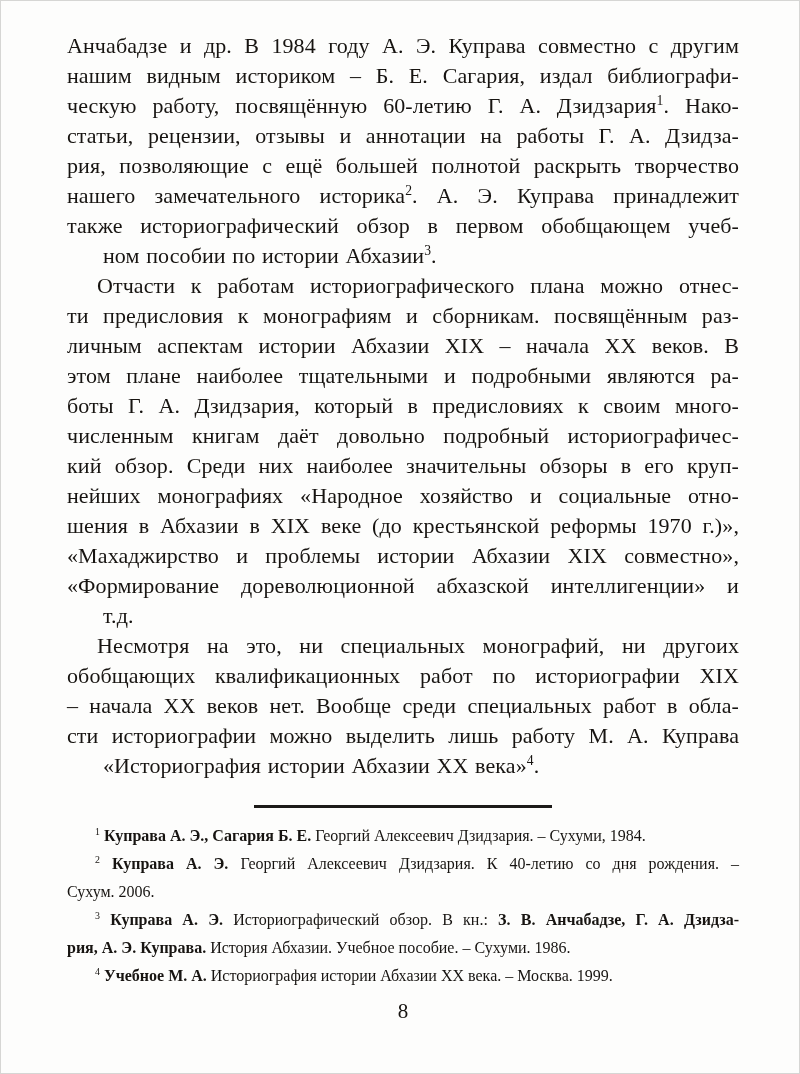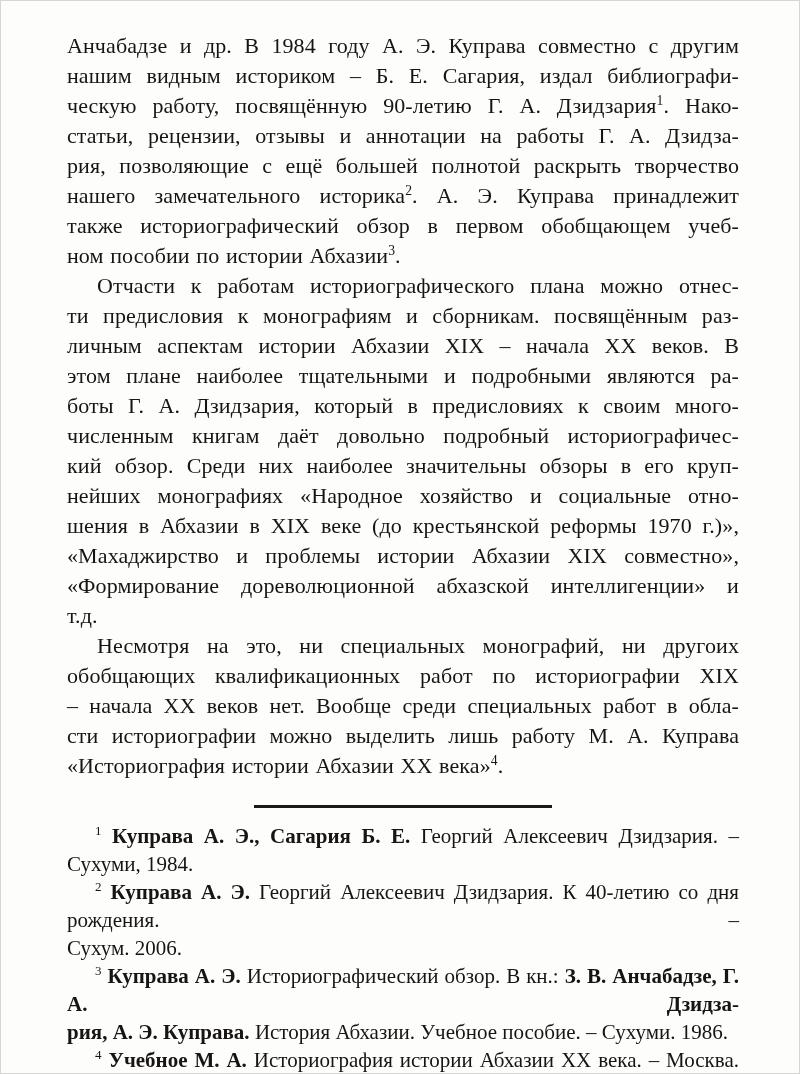--- a/index.html
+++ b/index.html
@@ -27,34 +27,35 @@
   .body-line {
     font-size: 22px;
     line-height: 30px;
     text-align: justify;
     text-align-last: justify;
     letter-spacing: 0.1px;
     word-spacing: 1px;
   }
   .body-line.last {
     text-align-last: left;
+    margin-left: 36px;
   }
   .para.indented .body-line:first-child {
     text-indent: 30px;
   }
   .fn-separator {
     margin-top: 24px;
     margin-bottom: 14px;
     width: 298px;
     height: 0;
     border: 0;
     border-top: 3px solid #1c1a18;
   }
   .fn-line {
-    font-size: 21px;
+    font-size: 16px;
     line-height: 28px;
     text-align: justify;
     text-align-last: justify;
   }
   .fn-line.last {
     text-align-last: left;
   }
   .para.indented .fn-line:first-child {
     text-indent: 28px;
   }
@@ -76,21 +77,21 @@
 </style>
 </head>
 <body>
 
 <div class="scan-page" style="background: rgb(253, 253, 252); color: rgb(23, 20, 17);">
   <div class="text-block">
     <div id="body-text">
         <div class="para">
           <div class="body-line"><span>Анчабадзе и др. В 1984 году А. Э. Куправа совместно с другим</span></div>
           <div class="body-line"><span>нашим видным историком – Б. Е. Сагария, издал библиографи-</span></div>
-          <div class="body-line"><span>ческую работу, посвящённую 90-летию Г. А. Дзидзария</span><span class="sup">1</span><span>. Нако-</span></div>
+          <div class="body-line"><span>ческую работу, посвящённую 60-летию Г. А. Дзидзария</span><span class="sup">1</span><span>. Нако-</span></div>
           <div class="body-line"><span>статьи, рецензии, отзывы и аннотации на работы Г. А. Дзидза-</span></div>
           <div class="body-line"><span>рия, позволяющие с ещё большей полнотой раскрыть творчество</span></div>
           <div class="body-line"><span>нашего замечательного историка</span><span class="sup">2</span><span>. А. Э. Куправа принадлежит</span></div>
           <div class="body-line"><span>также историографический обзор в первом обобщающем учеб-</span></div>
           <div class="body-line last"><span>ном пособии по истории Абхазии</span><span class="sup">3</span><span>.</span></div>
         </div>
         <div class="para indented">
           <div class="body-line"><span>Отчасти к работам историографического плана можно отнес-</span></div>
           <div class="body-line"><span>ти предисловия к монографиям и сборникам. посвящённым раз-</span></div>
           <div class="body-line"><span>личным аспектам истории Абхазии XIX – начала XX веков. В</span></div>

